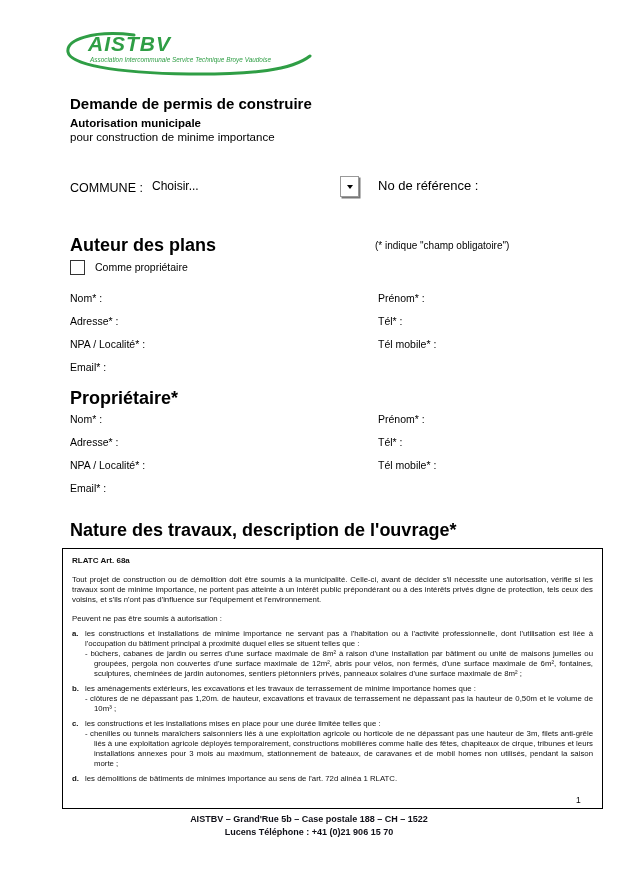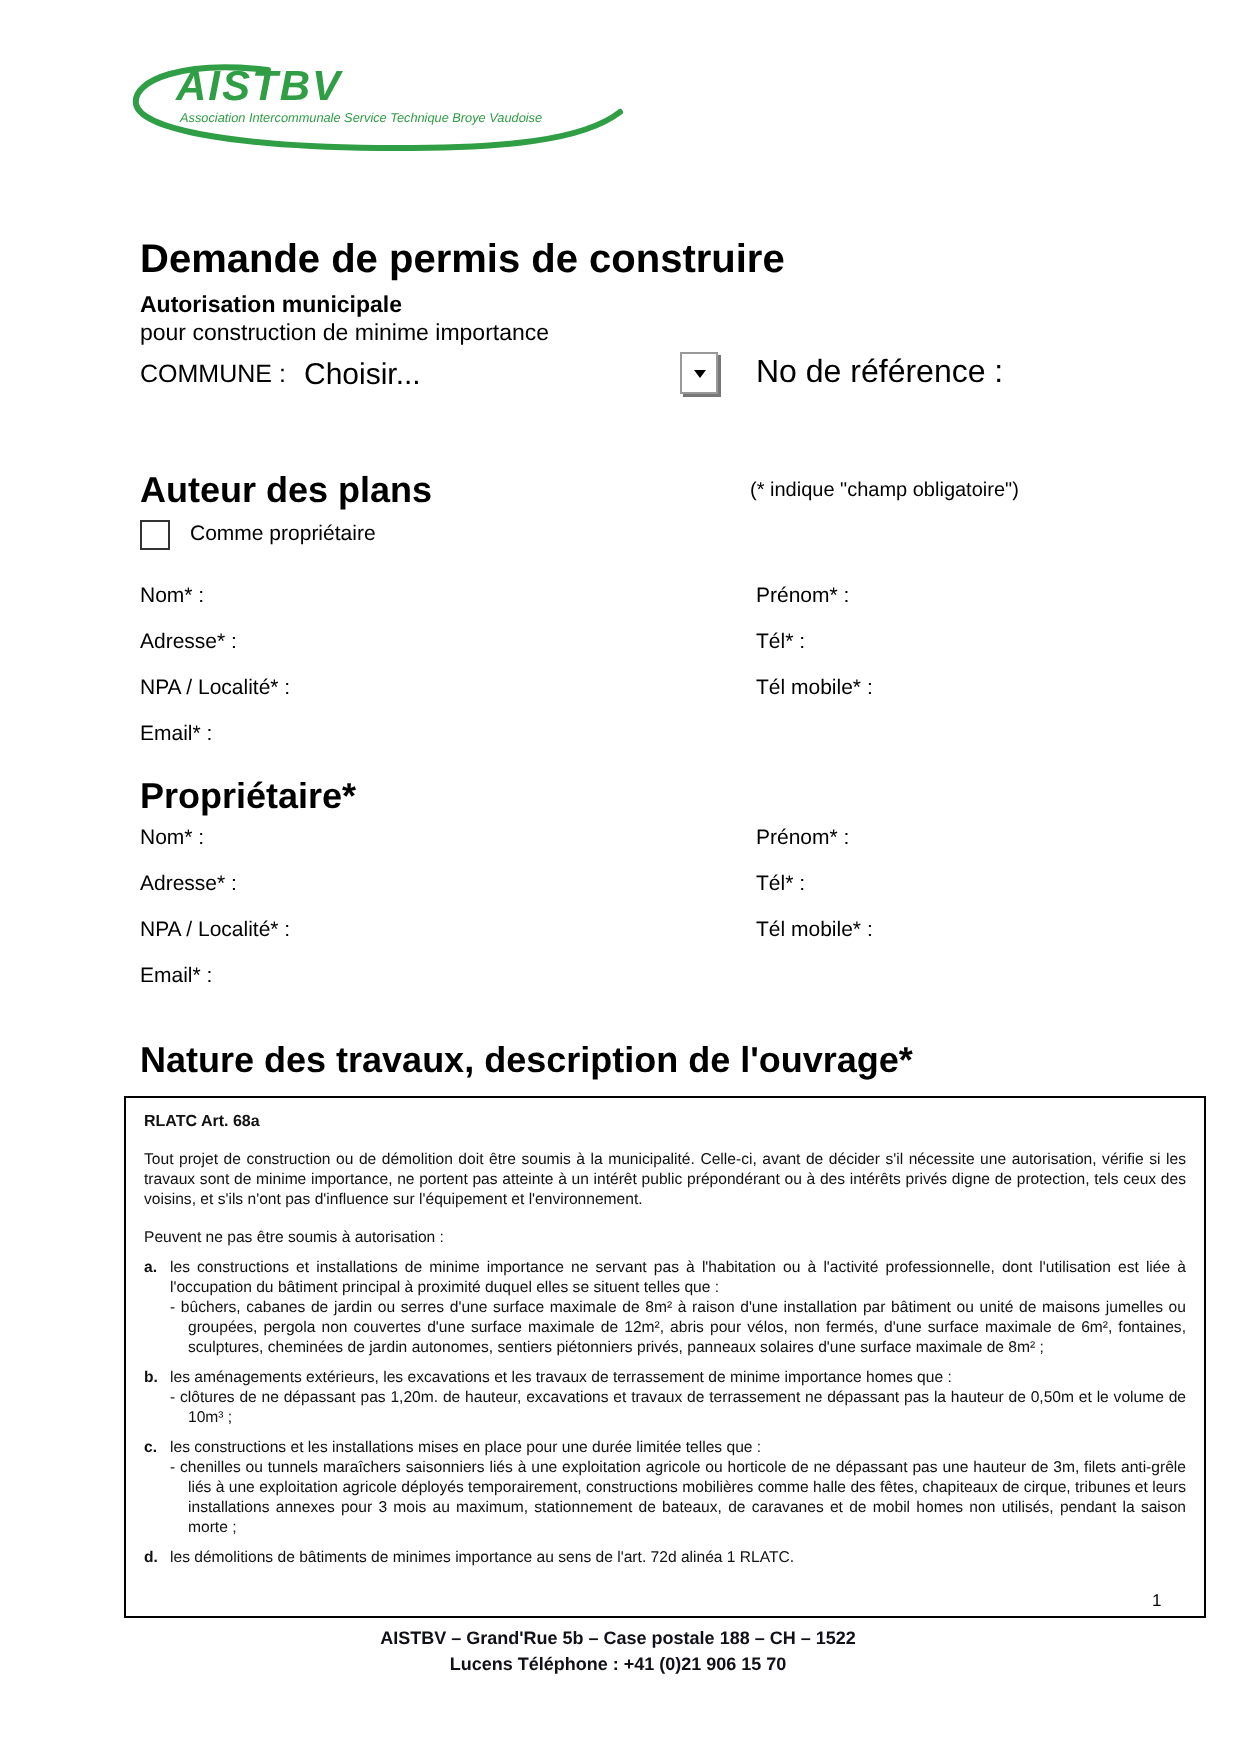--- a/index.html
+++ b/index.html
@@ -10,34 +10,34 @@
   
   .logo{position:absolute;left:64px;top:28px;width:260px;height:50px;font-style:italic;}
   .logo svg{position:absolute;left:0;top:0;}
   .logo-name{
     position:absolute;left:24px;top:4px;font-size:21px;font-weight:bold;
     letter-spacing:1px;color:#2f9e45;
   }
   .logo-sub{position:absolute;left:26px;top:28px;font-size:6.4px;color:#2f9e45;white-space:nowrap;}
   
   .titleblock{position:absolute;left:70px;top:95px;}
-  .doc-title{font-size:20px;font-weight:bold;margin-top:24px;}
+  .doc-title{font-size:15px;font-weight:bold;}
   .doc-sub1{font-size:11.5px;font-weight:bold;margin-top:5px;}
   .doc-sub2{font-size:11.5px;margin-top:2px;}
   
   .commune-row{position:absolute;left:70px;top:178px;width:540px;height:22px;}
   .commune-label{font-size:12.5px;}
-  .commune-value{position:absolute;left:82px;top:1px;font-size:15px;text-align:center;}
+  .commune-value{position:absolute;left:82px;top:1px;font-size:12px;text-align:center;}
   .dd-btn{
     position:absolute;left:270px;top:-2px;width:17px;height:19px;background:#fff;
     border:1px solid #999;box-shadow:1.5px 1.5px 0 #777;
     display:flex;align-items:center;justify-content:center;cursor:pointer;
   }
   .dd-arrow{width:0;height:0;border-left:3.5px solid transparent;border-right:3.5px solid transparent;border-top:4.5px solid #000;}
-  .ref-label{position:absolute;left:308px;top:0;font-size:16px;text-align:right;}
+  .ref-label{position:absolute;left:308px;top:0;font-size:13px;text-align:right;}
   
   .sec-h{position:absolute;left:70px;font-size:18px;font-weight:bold;}
   .req-note{position:absolute;left:375px;top:240px;font-size:10px;}
   
   .cb-row{position:absolute;left:70px;top:260px;height:16px;}
   .cb{position:absolute;left:0;top:0;width:13px;height:13px;border:1px solid #333;background:#fff;cursor:pointer;}
   .cb-label{position:absolute;left:25px;top:1px;font-size:10.5px;white-space:nowrap;}
   
   .frow{position:absolute;left:70px;width:470px;height:16px;font-size:10.5px;}
   .frow .right{position:absolute;left:308px;top:0;}

